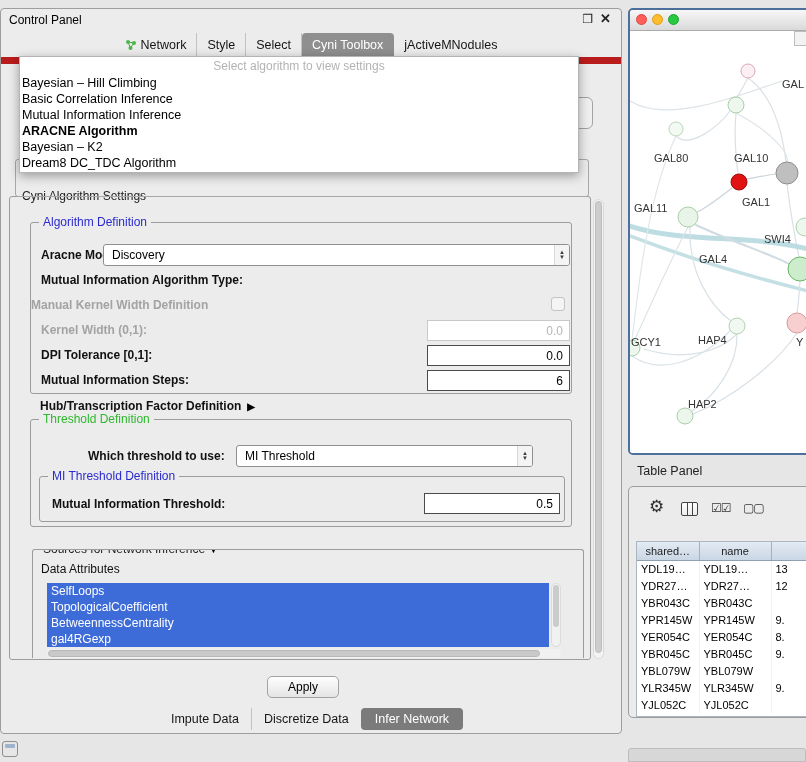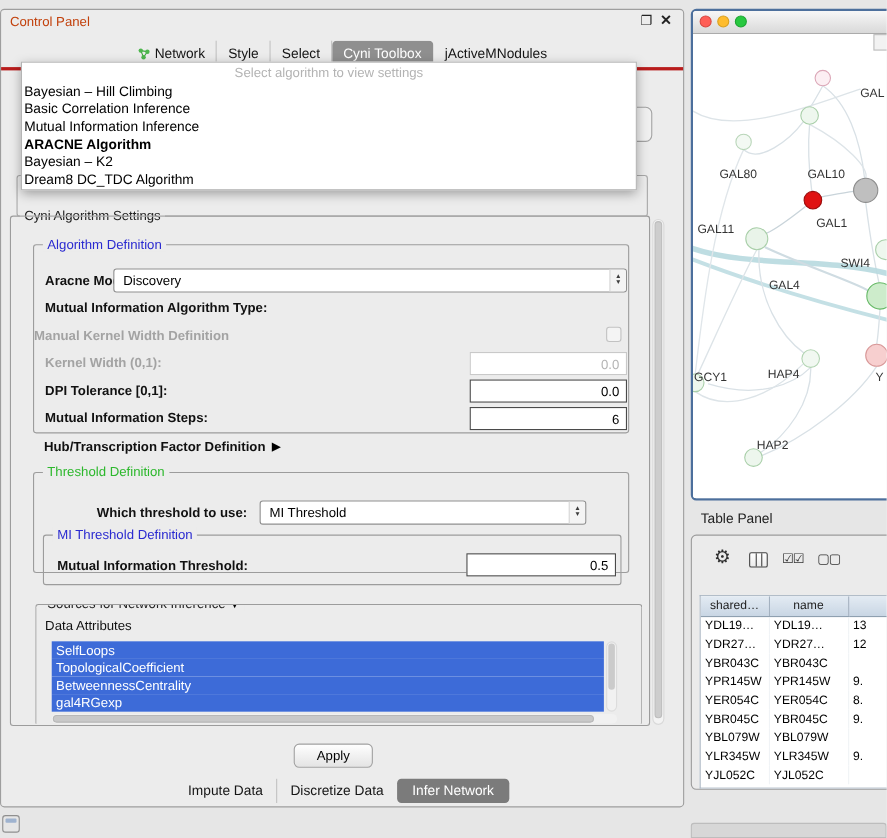--- a/index.html
+++ b/index.html
@@ -1,25 +1,25 @@
 <!DOCTYPE html>
 <html><head>
 <meta charset="utf-8">
 <style>
   *{box-sizing:border-box;margin:0;padding:0}
   html,body{width:806px;height:762px;overflow:hidden}
   body{position:relative;background:#e6e6e6;font-family:"Liberation Sans",sans-serif;-webkit-font-smoothing:antialiased}
 
   
   #control-panel{position:absolute;left:0;top:8px;width:622px;height:726px;background:#ececec;border:1px solid #9e9e9e;border-radius:4px}
-  .cp-title{position:absolute;left:8px;top:4px;font-size:12px;color:#c2410c}
+  .cp-title{position:absolute;left:8px;top:4px;font-size:12px;color:#000000}
   .winbtn{position:absolute;top:3px;font-size:12px;color:#222;line-height:14px}
   .winbtn.min{right:28px}
   .winbtn.close{right:10px;font-weight:bold;font-size:13px}
-  .cp-tabbar{position:absolute;left:0;top:28px;right:0;height:27px;display:flex;justify-content:center;border-bottom:3px solid #b91c1c}
+  .cp-tabbar{position:absolute;left:0;top:28px;right:0;height:27px;display:flex;justify-content:center;align-items:flex-end;border-bottom:7px solid #b91c1c}
   .tab{font-size:12.5px;color:#151515;height:24px;padding:4px 10px;display:flex;align-items:center;gap:4px;border-right:1px solid #c2c2c2;white-space:nowrap}
   .tab:last-child{border-right:none}
   .tab.active{background:#8f8f8f;color:#fff;border-radius:4px 4px 0 0;border-right-color:transparent}
 
   
   .behind-combo{position:absolute;left:20px;top:88px;width:572px;height:32px;border:1px solid #a3a3a3;border-radius:6px;background:#f0f0f0;z-index:2}
   .behind-group{position:absolute;left:14px;top:150px;width:574px;height:38px;border:1px solid #a8a8a8;border-radius:3px;z-index:1}
 
   
   .popup{position:absolute;left:18px;top:47px;width:560px;height:117px;background:#fff;border:1px solid #b4b4b4;box-shadow:0 3px 10px rgba(0,0,0,.35);z-index:20;padding-top:1px}
@@ -178,21 +178,21 @@
       <div class="field" style="left:396px;top:147px;width:143px;height:21px">
         <span>6</span>
       </div>
     </div>
 
     <div class="hub-row">
       <span>Hub/Transcription Factor Definition</span>
       <span class="tri">▶</span>
     </div>
 
-    <div class="group" style="left:20px;top:232px;width:542px;height:92px">
+    <div class="group" style="left:20px;top:222px;width:542px;height:108px">
       <span class="gtitle green">Threshold Definition</span>
 
       <div class="lbl bold" style="left:57px;top:29px">Which threshold to use:</div>
       <div class="combo" style="left:205px;top:25px;width:297px;height:22px">
         <span>MI Threshold</span>
         <span class="combo-arrows">
             <i>▲</i>
             <i>▼</i>
           </span>
       </div>

